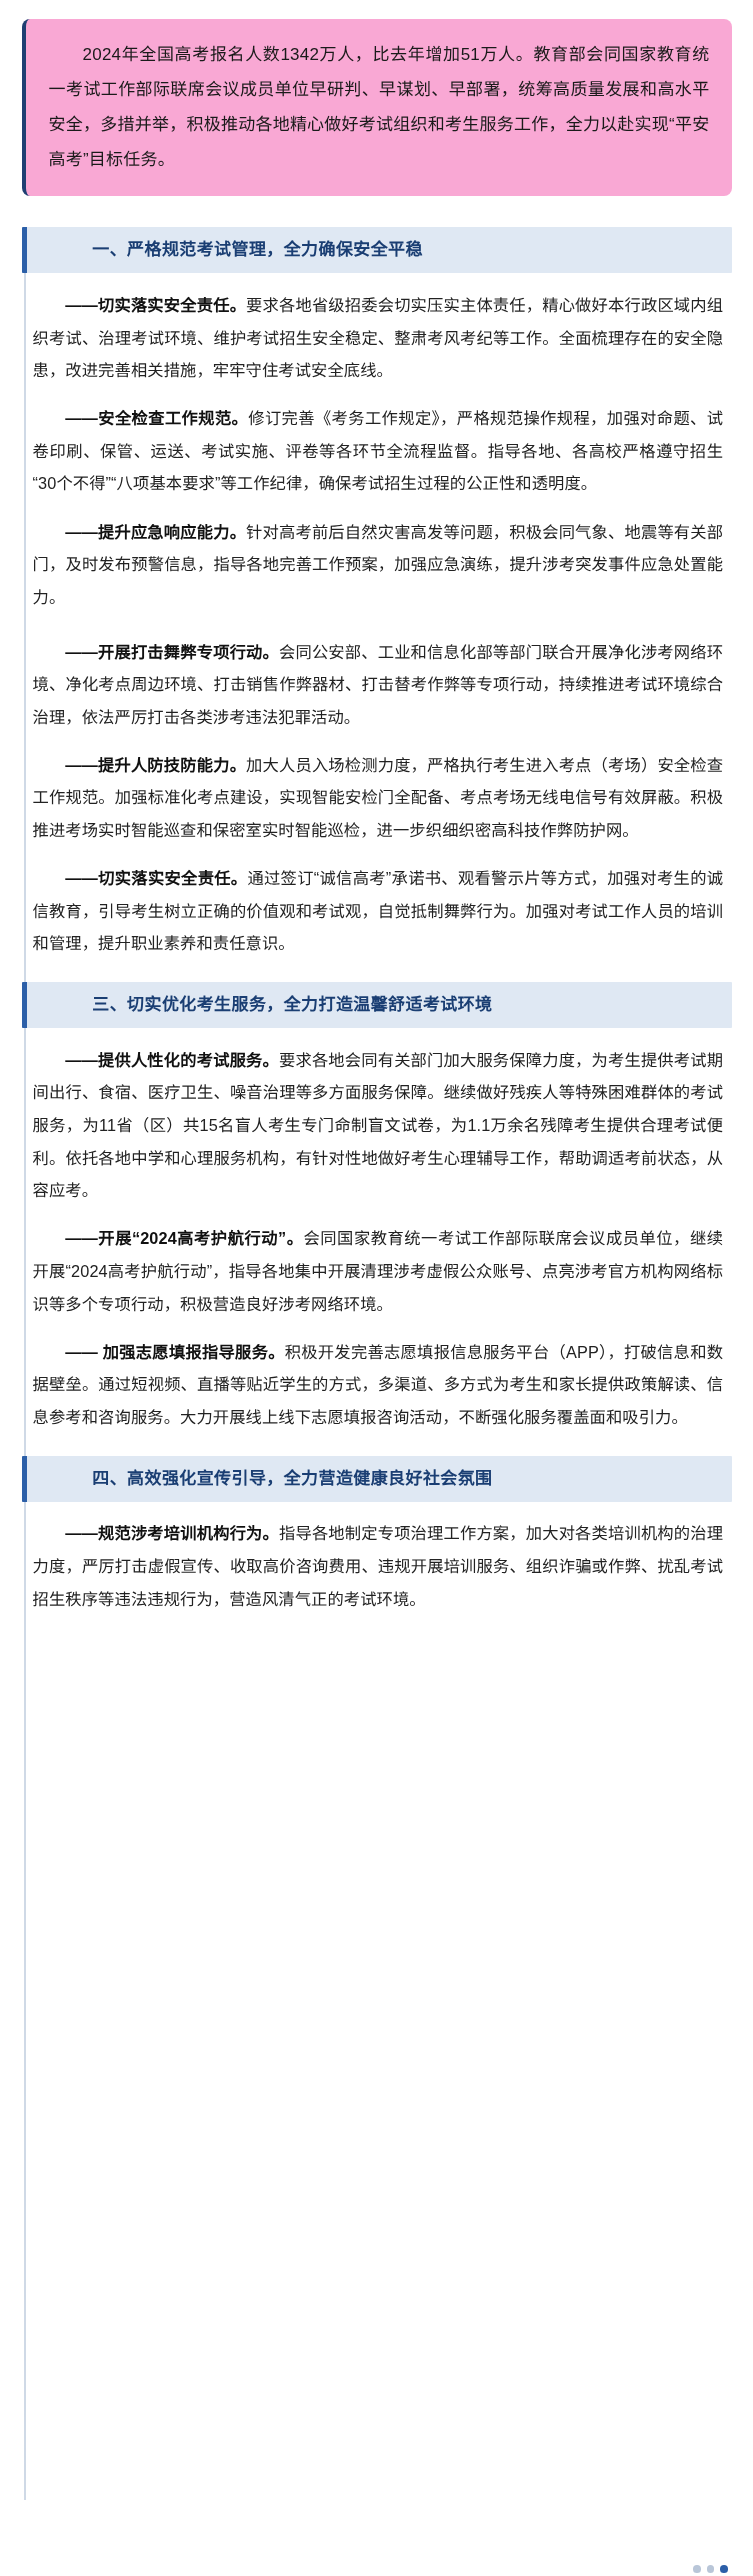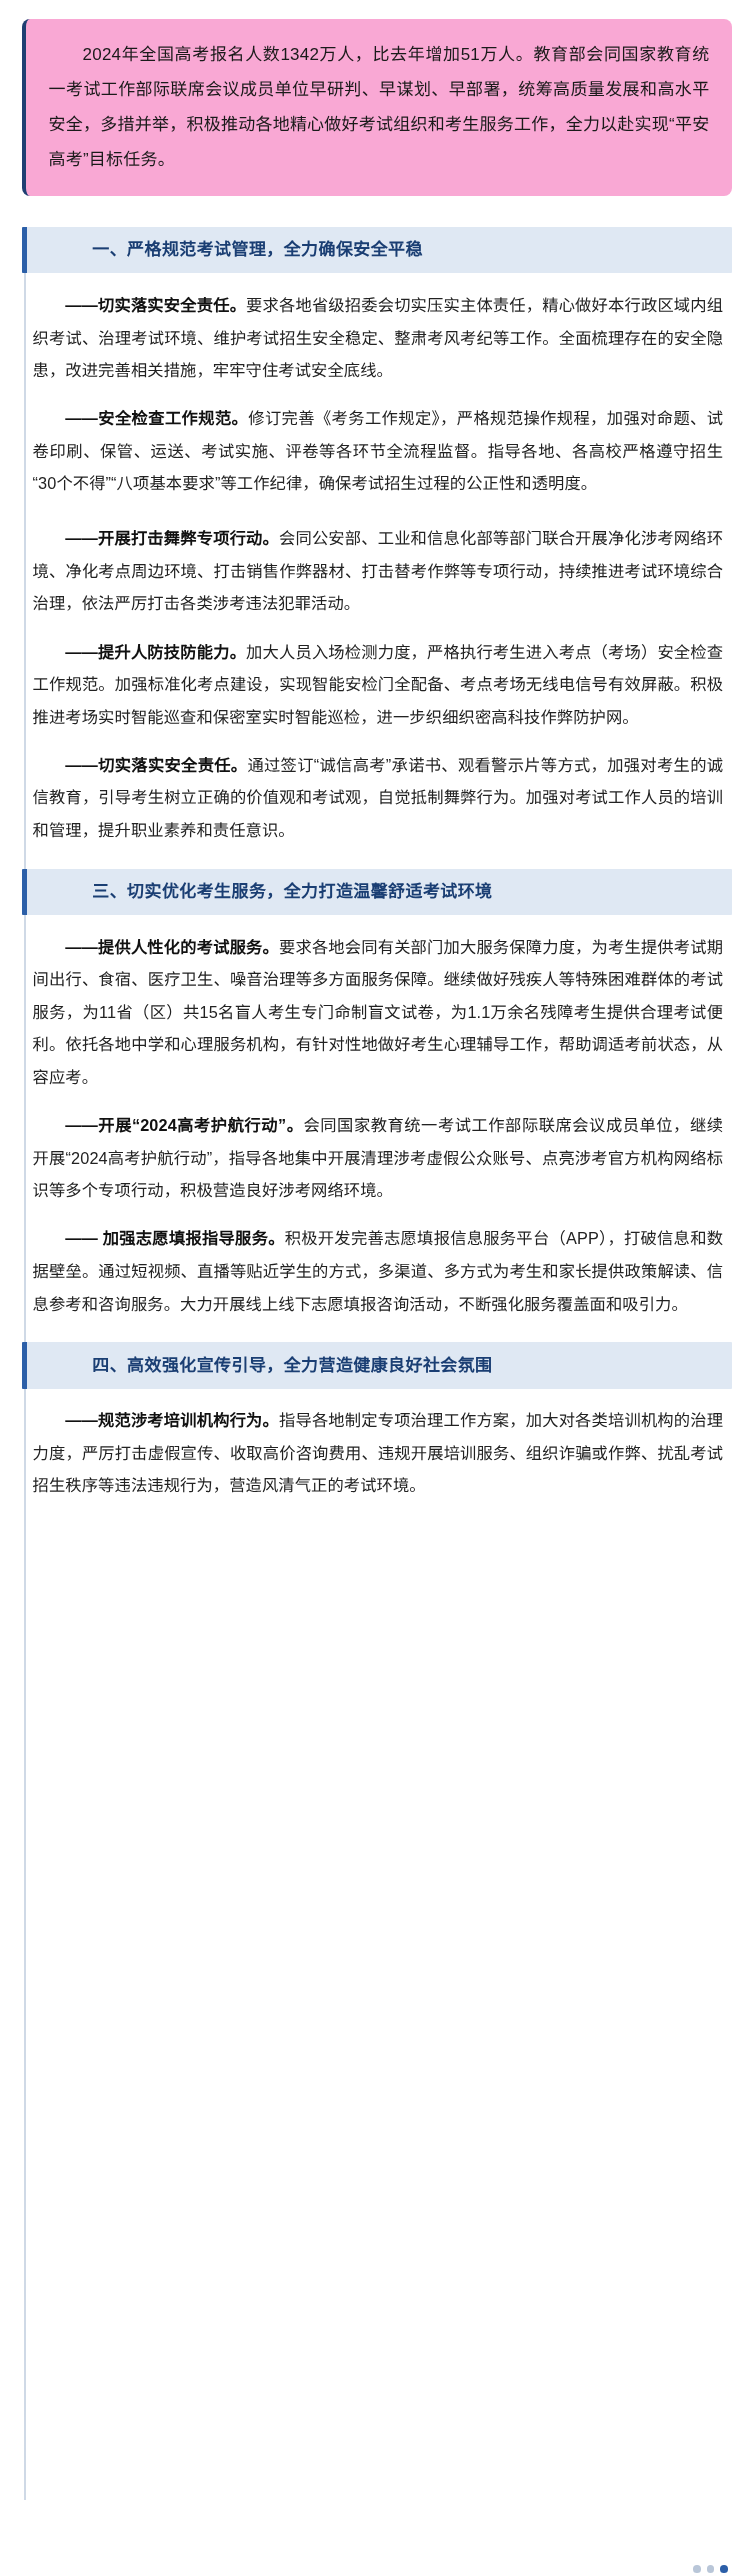--- a/index.html
+++ b/index.html
@@ -128,20 +128,21 @@
   <div class="rail"></div>
 
   <div class="content">
 
     <div class="section">
       <div class="sec-head">
         <div class="sec-head-inner">一、严格规范考试管理，全力确保安全平稳</div>
       </div>
       <p class="para"><span class="lead-in">——切实落实安全责任。</span><span>要求各地省级招委会切实压实主体责任，精心做好本行政区域内组织考试、治理考试环境、维护考试招生安全稳定、整肃考风考纪等工作。全面梳理存在的安全隐患，改进完善相关措施，牢牢守住考试安全底线。</span></p>
       <p class="para"><span class="lead-in">——安全检查工作规范。</span><span>修订完善《考务工作规定》，严格规范操作规程，加强对命题、试卷印刷、保管、运送、考试实施、评卷等各环节全流程监督。指导各地、各高校严格遵守招生“30个不得”“八项基本要求”等工作纪律，确保考试招生过程的公正性和透明度。</span></p>
+      <p class="para"><span class="lead-in">——提升应急响应能力。</span><span>针对高考前后自然灾害高发等问题，积极会同气象、地震等有关部门，及时发布预警信息，指导各地完善工作预案，加强应急演练，提升涉考突发事件应急处置能力。</span></p>
     </div>
 
     <div class="section">
       <p class="para"><span class="lead-in">——开展打击舞弊专项行动。</span><span>会同公安部、工业和信息化部等部门联合开展净化涉考网络环境、净化考点周边环境、打击销售作弊器材、打击替考作弊等专项行动，持续推进考试环境综合治理，依法严厉打击各类涉考违法犯罪活动。</span></p>
       <p class="para"><span class="lead-in">——提升人防技防能力。</span><span>加大人员入场检测力度，严格执行考生进入考点（考场）安全检查工作规范。加强标准化考点建设，实现智能安检门全配备、考点考场无线电信号有效屏蔽。积极推进考场实时智能巡查和保密室实时智能巡检，进一步织细织密高科技作弊防护网。</span></p>
       <p class="para"><span class="lead-in">——切实落实安全责任。</span><span>通过签订“诚信高考”承诺书、观看警示片等方式，加强对考生的诚信教育，引导考生树立正确的价值观和考试观，自觉抵制舞弊行为。加强对考试工作人员的培训和管理，提升职业素养和责任意识。</span></p>
     </div>
 
     <div class="section">
       <div class="sec-head">

